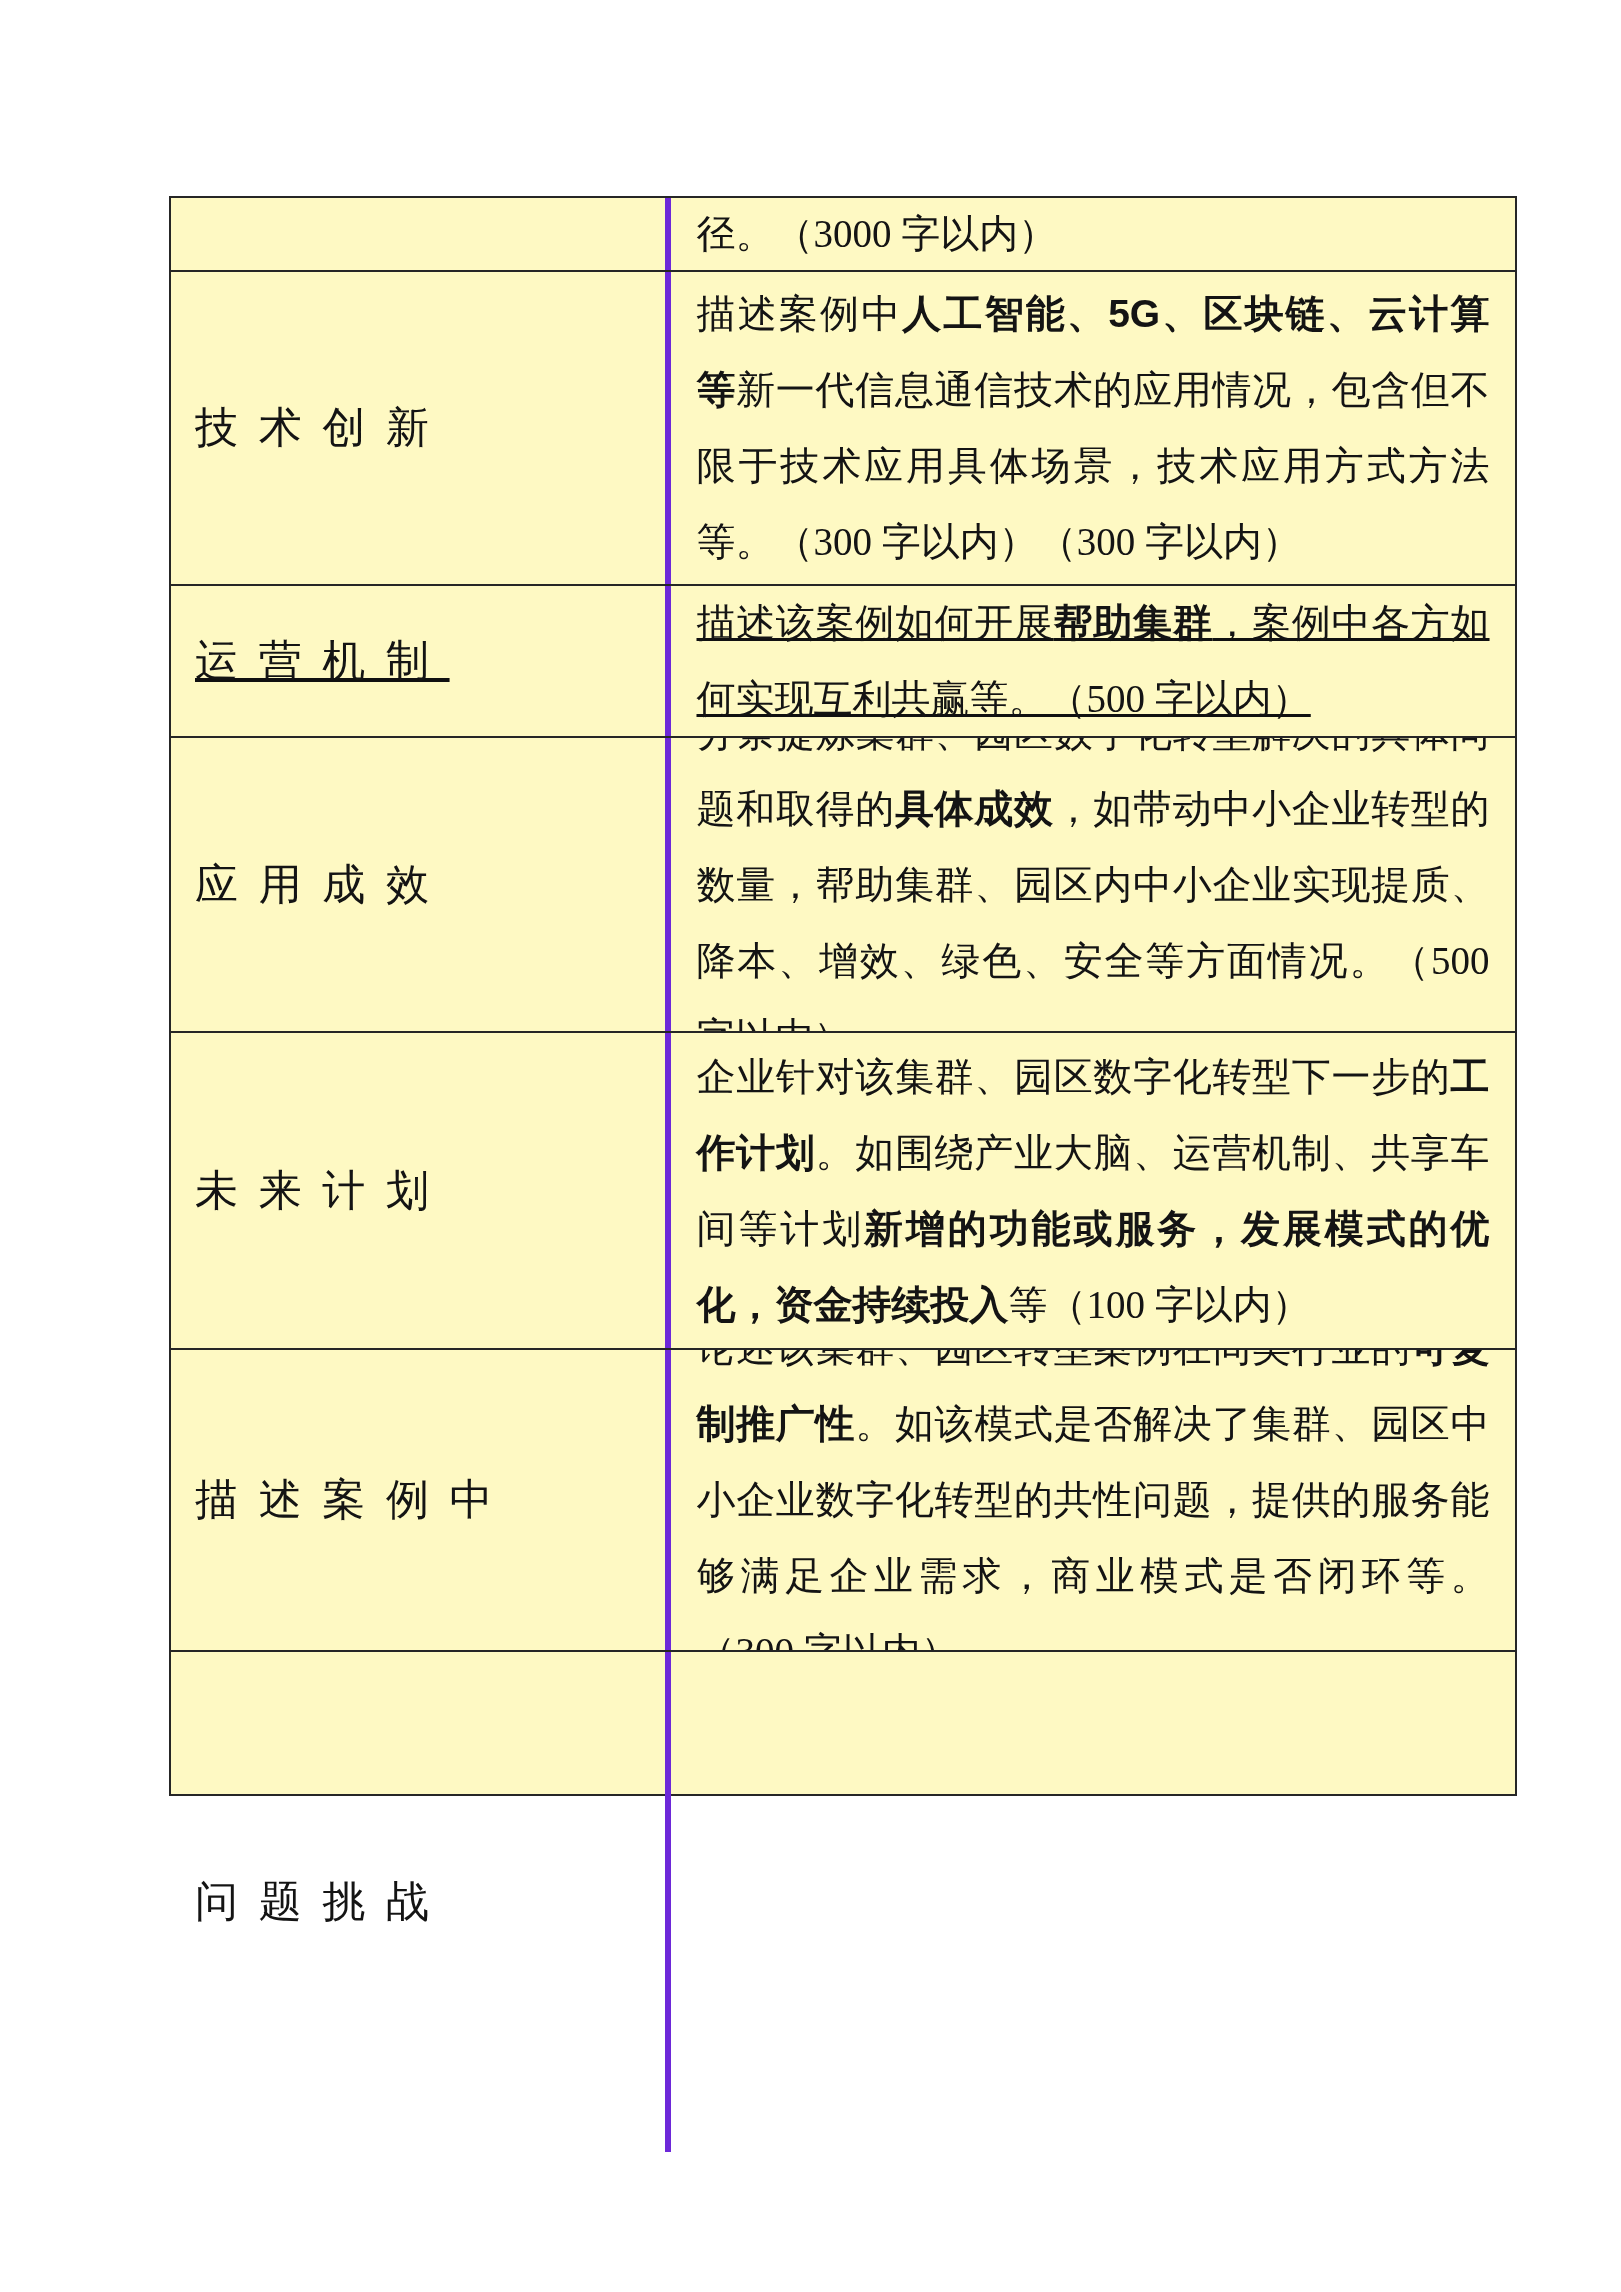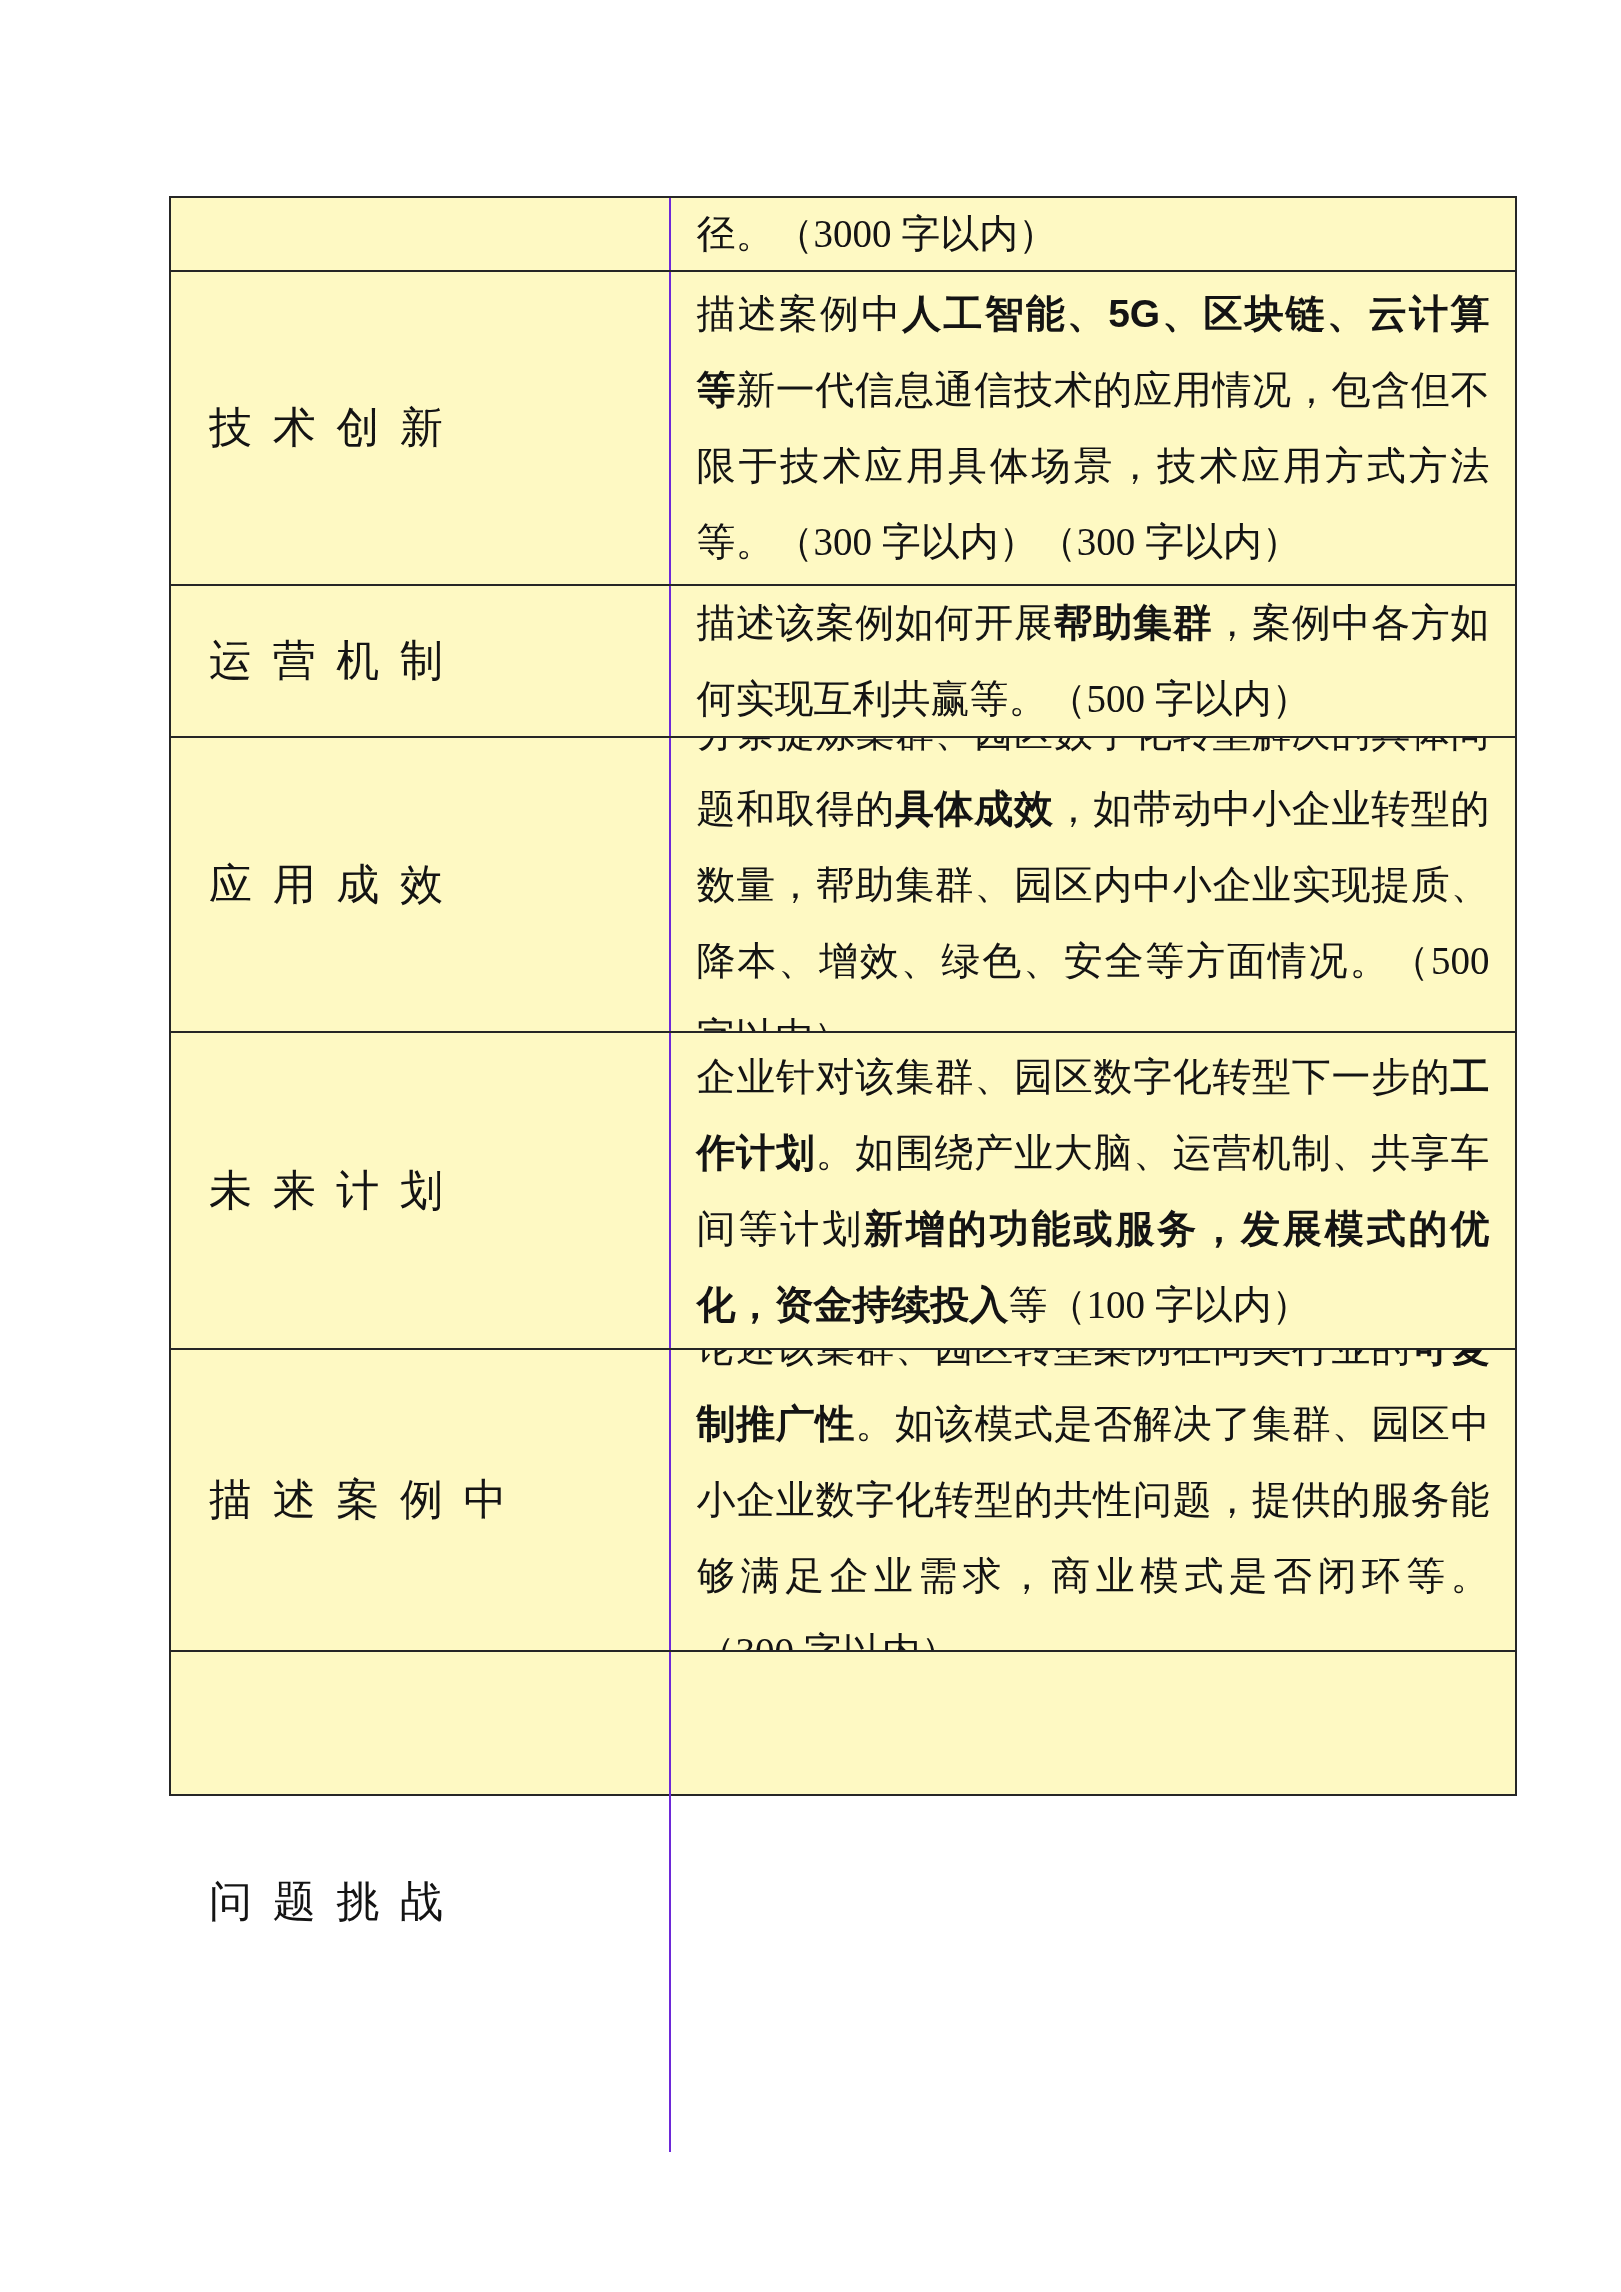--- a/index.html
+++ b/index.html
@@ -14,30 +14,30 @@
     position:absolute;left:169px;top:196px;width:1348px;
     border:2px solid #262626;
     border-bottom-width:2.9px;
     box-sizing:border-box;
     background:#fef9c3;
   }
   .t-row{display:flex;border-bottom:2px solid #262626;box-sizing:border-box;}
   .t-row:last-child{border-bottom:none;}
   .row-0{height:74px;}
   .row-1{height:314px;}
-  .row-2{height:152px;}
+  .row-2{height:152px;text-decoration:underline;}
   .row-3{height:295px;}
   .row-4{height:317px;}
   .row-5{height:302px;}
   .row-6{height:142px;flex-direction:column;}
   .cell-label{
     width:500px;flex:0 0 500px;box-sizing:border-box;
-    border-right:2px solid #6d28d9;
+    border-right:6px solid #6d28d9;
     display:flex;align-items:center;
-    padding-left:38px;
+    padding-left:24px;
     font-size:43px;letter-spacing:0.48em;
     color:#141414;
   }
   .cell-content{
     flex:1 1 auto;box-sizing:border-box;
     display:flex;align-items:center;
     padding:0 25.5px;
     overflow:hidden;
   }
   .cell-content p{

